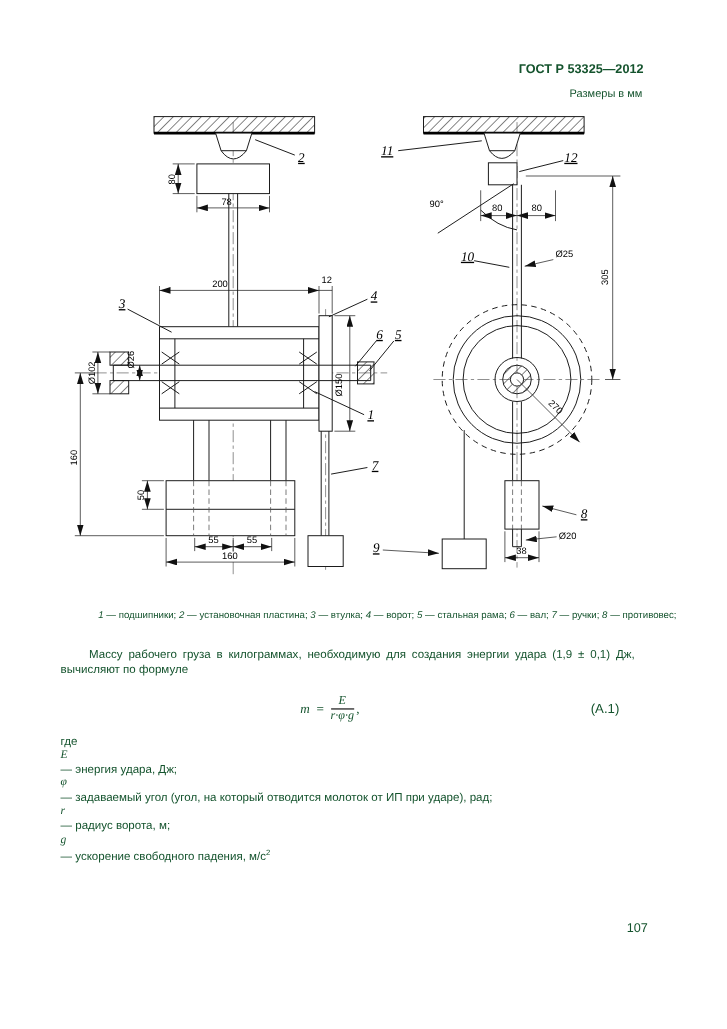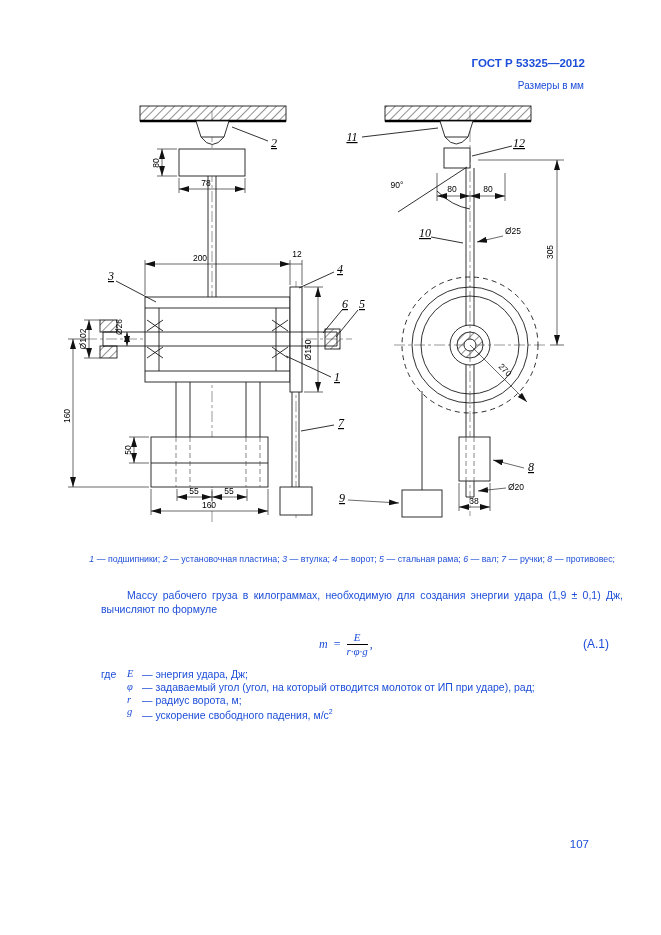--- a/index.html
+++ b/index.html
@@ -1,17 +1,17 @@
 <!DOCTYPE html>
 <html><head>
 <meta charset="utf-8">
 <style>
   html,body{margin:0;padding:0;background:#e8e8e8;}
   .page{position:relative;width:661px;height:935px;background:#ffffff;margin:0 auto;
-        font-family:"Liberation Sans",sans-serif;color:#1d4ed8;overflow:hidden;}
+        font-family:"Liberation Sans",sans-serif;color:#14532d;overflow:hidden;}
 
   .doc-number{position:absolute;top:57px;right:76px;font-size:11.5px;font-weight:bold;}
   .units-note{position:absolute;top:80px;right:77px;font-size:10px;}
 
   svg.drawing{position:absolute;top:0;left:0;}
   .s{stroke:#1a1a1a;stroke-width:0.9;fill:none;}
   .sw{stroke:#1a1a1a;stroke-width:0.9;fill:#ffffff;}
   .hs{stroke:#1a1a1a;stroke-width:0.9;}
   .thick{stroke:#000;stroke-width:2.4;fill:none;}
   .cl{stroke:#555;stroke-width:0.6;fill:none;stroke-dasharray:11 3 3 3;}
@@ -20,35 +20,35 @@
   .dl{stroke:#1a1a1a;stroke-width:0.65;fill:none;}
   text.dim-text{font-family:"Liberation Sans",sans-serif;font-size:8.5px;fill:#000;}
   text.part-label{font-family:"Liberation Serif",serif;font-size:12px;font-style:italic;
                   fill:#000;text-decoration:underline;}
 
   .caption{position:absolute;top:531px;left:40px;width:575px;text-align:right;
            font-size:8.8px;line-height:11.5px;white-space:pre-wrap;}
   .cnum{font-style:italic;}
   .fig-label{position:absolute;top:567px;left:40px;width:575px;text-align:center;font-size:10.5px;}
 
-  .body-text{position:absolute;top:589px;left:55px;width:522px;font-size:10.5px;line-height:13.5px;margin-left:46px;}
+  .body-text{position:absolute;top:589px;left:55px;width:522px;font-size:10.5px;line-height:13.5px;}
   .body-par{margin:0;text-indent:26px;text-align:justify;}
 
   .formula-row{position:relative;margin-top:13px;height:32px;}
   .formula{position:absolute;left:218px;top:2px;display:flex;align-items:center;
            font-family:"Liberation Serif",serif;font-style:italic;font-size:12px;}
   .f-eq{margin:0 6px;font-style:normal;}
   .frac{display:inline-flex;flex-direction:column;align-items:center;font-size:11px;}
   .frac .fnum{padding:0 7px;border-bottom:1px solid #000;line-height:13px;}
   .frac .fden{line-height:13px;}
   .f-comma{font-style:normal;margin-left:2px;}
   .eq-number{position:absolute;right:14px;top:9px;font-size:12px;}
 
   .where{margin-top:7px;}
-  .wrow{display:flex;line-height:12.8px;}
+  .wrow{display:flex;line-height:12.8px;flex-direction:column;}
   .wpre{flex:none;width:26px;}
   .wsym{flex:none;width:15px;font-family:"Liberation Serif",serif;font-style:italic;}
   .wtxt{flex:1;}
   .wtxt sup{font-size:7px;}
   .closing{margin:2px 0 0;text-indent:14px;}
 
   .page-number{position:absolute;top:838px;right:72px;font-size:11.5px;}
 </style>
 </head>
 <body>

